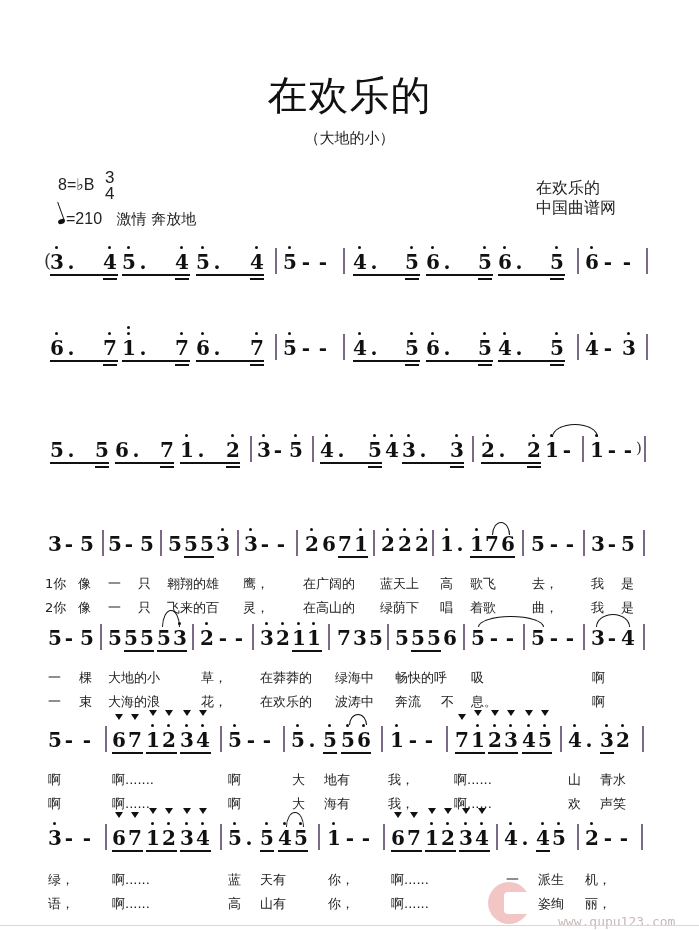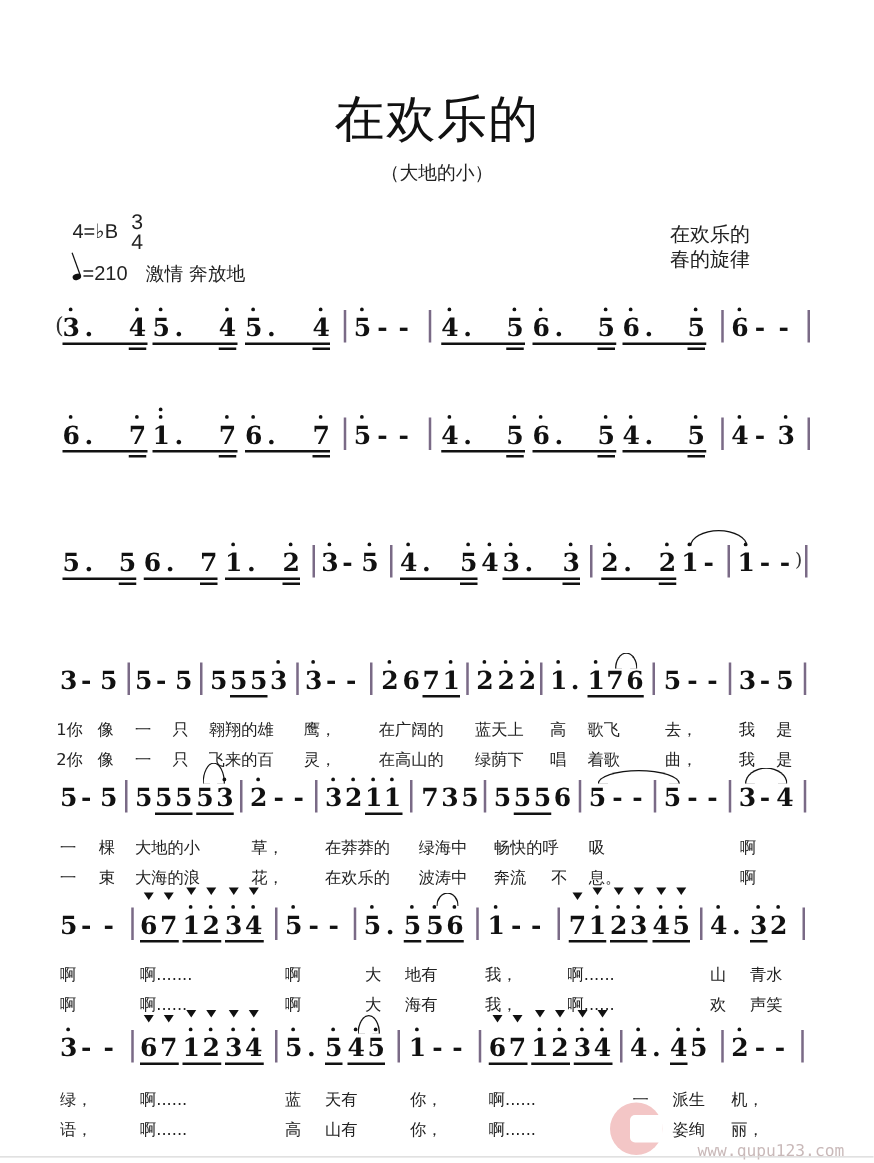--- a/index.html
+++ b/index.html
@@ -31,34 +31,34 @@
   .wm-url { position: absolute; left: 70px; top: 36px; font-family: "DejaVu Sans Mono", monospace; font-size: 13px; color: #c9b9b9; }
   .bottom-line { position: absolute; left: 0; top: 925px; width: 699px; height: 1px; background: #d8d8d8; }
 </style>
 </head>
 <body>
 
 <div class="abs title">在欢乐的</div>
 <div class="abs subtitle">（大地的小）</div>
 
 <div class="abs info" style="left:58px; top:170px;">
-  <span>4=♭B</span>
+  <span>8=♭B</span>
   <span class="frac">
     <span style="display:block;">3</span>
     <span style="display:block;">4</span>
   </span>
 </div>
 <div class="abs info" style="left:58px; top:210px;">
   <span class="note-glyph"></span><span>=210</span>
   <span style="margin-left:10px; font-family:'DejaVu Sans', sans-serif; font-size:15px;">激情  奔放地</span>
 </div>
 
 <div class="abs credits" style="left:536px; top:178px;">
   <div>在欢乐的</div>
-  <div>春的旋律</div>
+  <div>中国曲谱网</div>
 </div>
 
 <div class="row" style="top:252px;">
   <span class="paren" style="left:44px; top:-2px;">(</span>
   <span class="n" style="left:50px;">3<i class="hd"></i></span>
     <span class="n" style="left:64px;">.</span>
   <span class="n" style="left:103px;">4<i class="hd"></i></span>
   <div class="ul" style="left:50px; top:22px; width:68px;"></div>
   <div class="ul" style="left:103px; top:26px; width:14px;"></div>
   <span class="n" style="left:122px;">5<i class="hd"></i></span>

